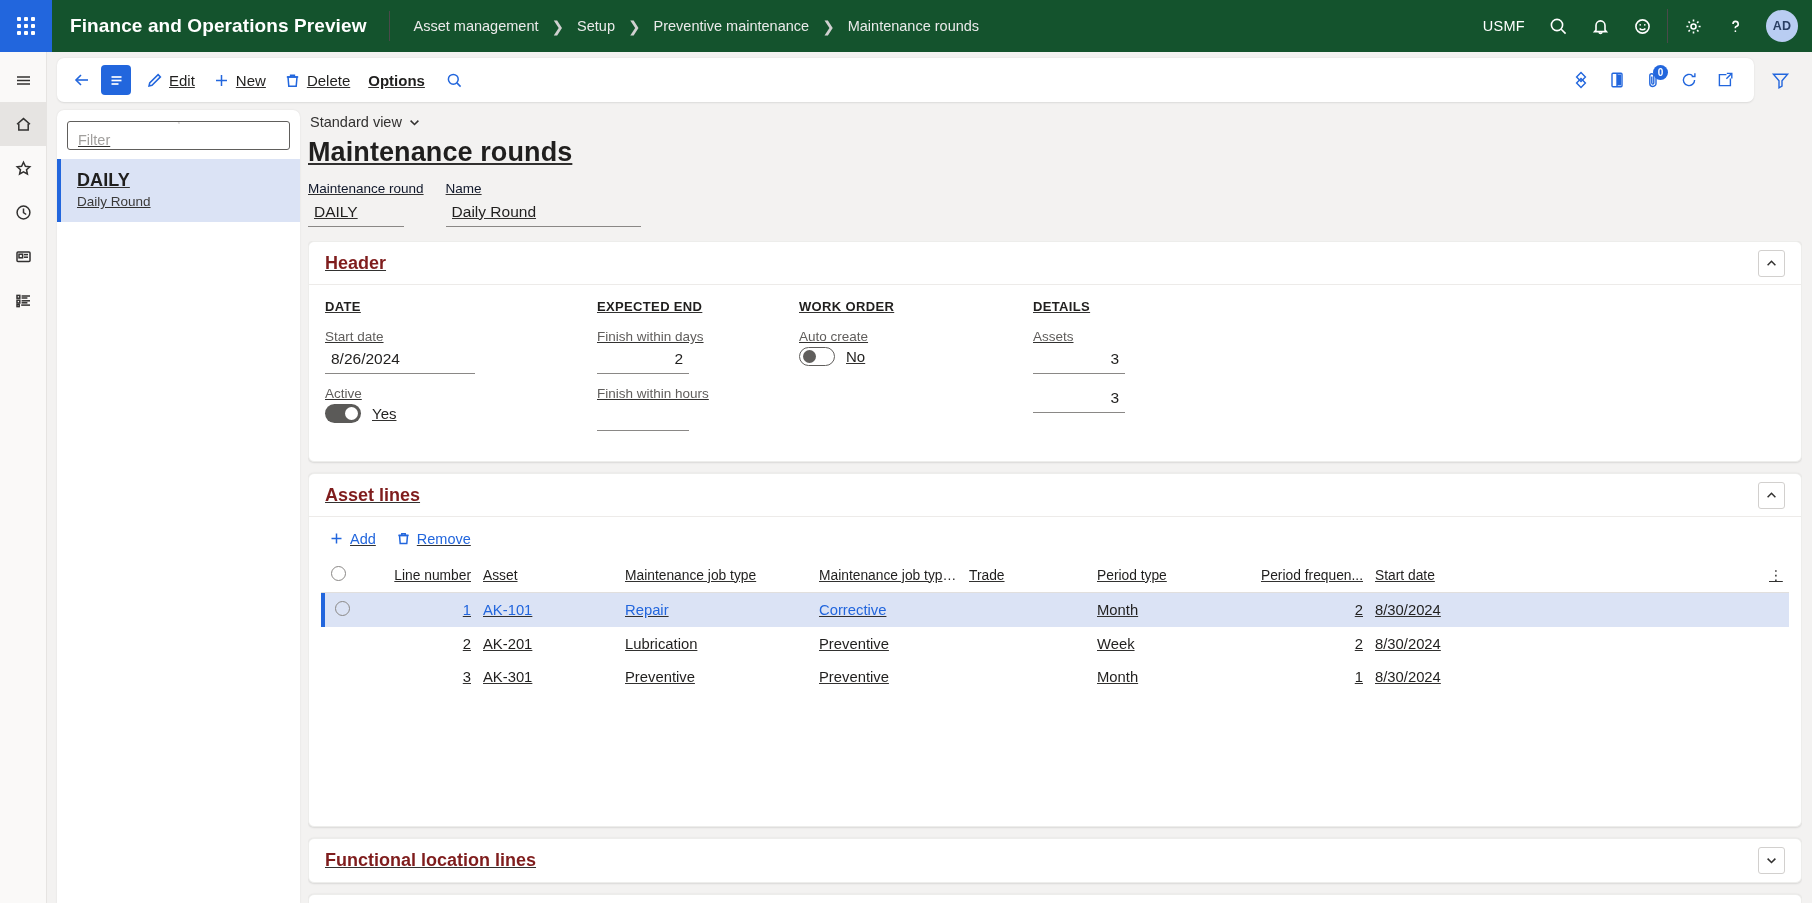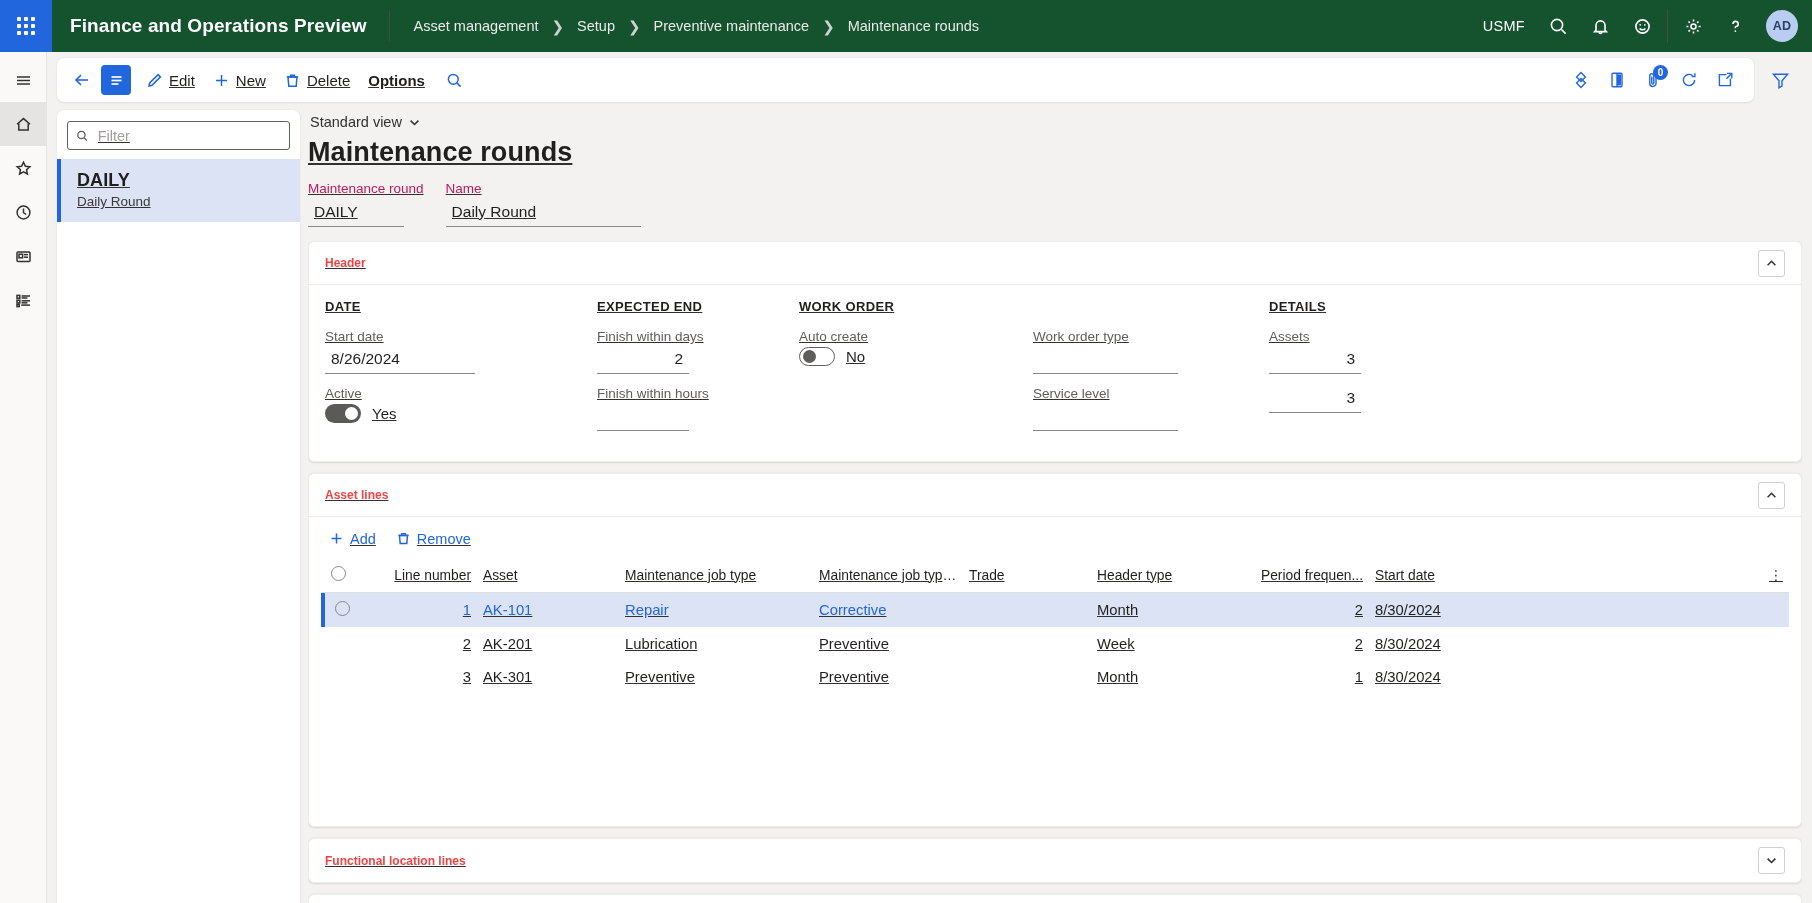--- a/index.html
+++ b/index.html
@@ -108,21 +108,21 @@
 
   
   .listpanel {
     width: 243px; flex: 0 0 243px; background: #ffffff; border-radius: 7px 7px 0 0;
     box-shadow: 0 .6px 1.8px rgba(0,0,0,.1); display: flex; flex-direction: column;
     overflow: hidden;
   }
   .filterbox-wrap { padding: 11px 10px 9px 10px; }
   .filterbox {
     display: flex; align-items: center; gap: 7px; height: 29px; border: 1px solid #605e5c;
-    border-radius: 3px; padding: 0 8px; background: #fff;
+    border-radius: 3px; padding: 0 8px; background: #fff; flex-direction: column;
   }
   .filterbox svg { stroke: #605e5c; fill: none; stroke-width: 1.4; }
   .filterbox input {
     border: none; outline: none; font-size: 14.5px; font-family: inherit;
     color: #323130; width: 100%; background: transparent;
   }
   .filterbox input::placeholder { color: #a19f9d; }
   .list-item {
     padding: 11px 14px 13px 16px; cursor: pointer; border-left: 4px solid transparent;
   }
@@ -136,42 +136,42 @@
   .viewsel {
     display: inline-flex; align-items: center; gap: 6px; font-size: 14.5px; color: #323130;
     cursor: pointer; padding: 2px 2px;
   }
   .viewsel svg { stroke: #323130; fill: none; stroke-width: 1.5; }
   .page-title {
     font-size: 27px; font-weight: 600; color: #201f1e; margin: 5px 0 13px 0; letter-spacing: .1px;
   }
   .hdr-fields { display: flex; gap: 22px; margin-bottom: 14px; }
   .hf { display: flex; flex-direction: column; }
-  .hf-label { font-size: 13.5px; color: #be185d; margin-bottom: 4px; }
+  .hf-label { font-size: 13.5px; color: #0f172a; margin-bottom: 4px; }
   .hf-input {
     border: none; border-bottom: 1px solid #8a8886; background: transparent;
     font-size: 15.5px; font-family: inherit; color: #201f1e; outline: none;
     padding: 2px 6px 5px 6px; height: 27px;
   }
   .hf-round .hf-input { width: 96px; }
   .hf-name .hf-input { width: 195px; }
 
   .scrollarea { flex: 1; overflow: hidden; }
 
   
   .card {
     background: #ffffff; border-radius: 6px; margin-bottom: 11px;
     box-shadow: 0 .6px 1.8px rgba(0,0,0,.11); border: 1px solid #ededeb;
   }
   .card-head {
     display: flex; align-items: center; height: 43px; padding: 0 16px;
     border-bottom: 1px solid #edebe9;
   }
   .card-head.nolines { border-bottom: none; }
-  .card-title { font-size: 12px; font-weight: 600; color: #ef4444; }
+  .card-title { font-size: 18px; font-weight: 600; color: #7f1d1d; }
   .chevbtn {
     margin-left: auto; width: 27px; height: 27px; border: 1px solid #d2d0ce; border-radius: 3px;
     display: flex; align-items: center; justify-content: center; cursor: pointer; background:#fff;
   }
   .chevbtn svg { stroke: #323130; fill: none; stroke-width: 1.5; }
 
   
   .hdr-grid {
     display: grid; grid-template-columns: 272px 202px 234px 236px 1fr;
     padding: 14px 16px 18px 16px; gap: 0;
@@ -542,31 +542,20 @@
                   <div class="fld-label">Auto create</div>
                   <div class="toggle-row">
                     <div class="tgl off">
                         <span class="knob"></span>
                       </div>
                     <span class="tgl-text">No</span>
                   </div>
                 </div>
               </div>
 
-              <div>
-                <div class="grp-title empty">.</div>
-                <div class="fld">
-                  <div class="fld-label">Work order type</div>
-                  <input class="fld-input wide" type="text" value="" style="">
-                </div>
-                <div class="fld">
-                  <div class="fld-label">Service level</div>
-                  <input class="fld-input wide" type="text" value="" style="">
-                </div>
-              </div>
 
               <div>
                 <div class="grp-title">DETAILS</div>
                 <div class="fld">
                   <div class="fld-label">Assets</div>
                   <input class="fld-input num" type="text" value="3" style="">
                 </div>
                 <div class="fld">
                   <input class="fld-input num" type="text" value="3" style="">
                 </div>
@@ -617,21 +606,21 @@
                 </colgroup>
                 <thead>
                   <tr>
                     <th class="selmark"></th>
                     <th class="circlecell"><span class="circ"></span></th>
                     <th class="num">Line number</th>
                     <th>Asset</th>
                     <th>Maintenance job type</th>
                     <th>Maintenance job type vari...</th>
                     <th>Trade</th>
-                    <th>Header type</th>
+                    <th>Period type</th>
                     <th class="num">Period frequen...</th>
                     <th>Start date</th>
                     <th class="colmenu">⋮</th>
                   </tr>
                 </thead>
                 <tbody>
                   <tr class="sel">
                     <td class="selmark"></td>
                     <td class="circlecell"><span class="circ"></span></td>
                     <td class="num">1</td>

